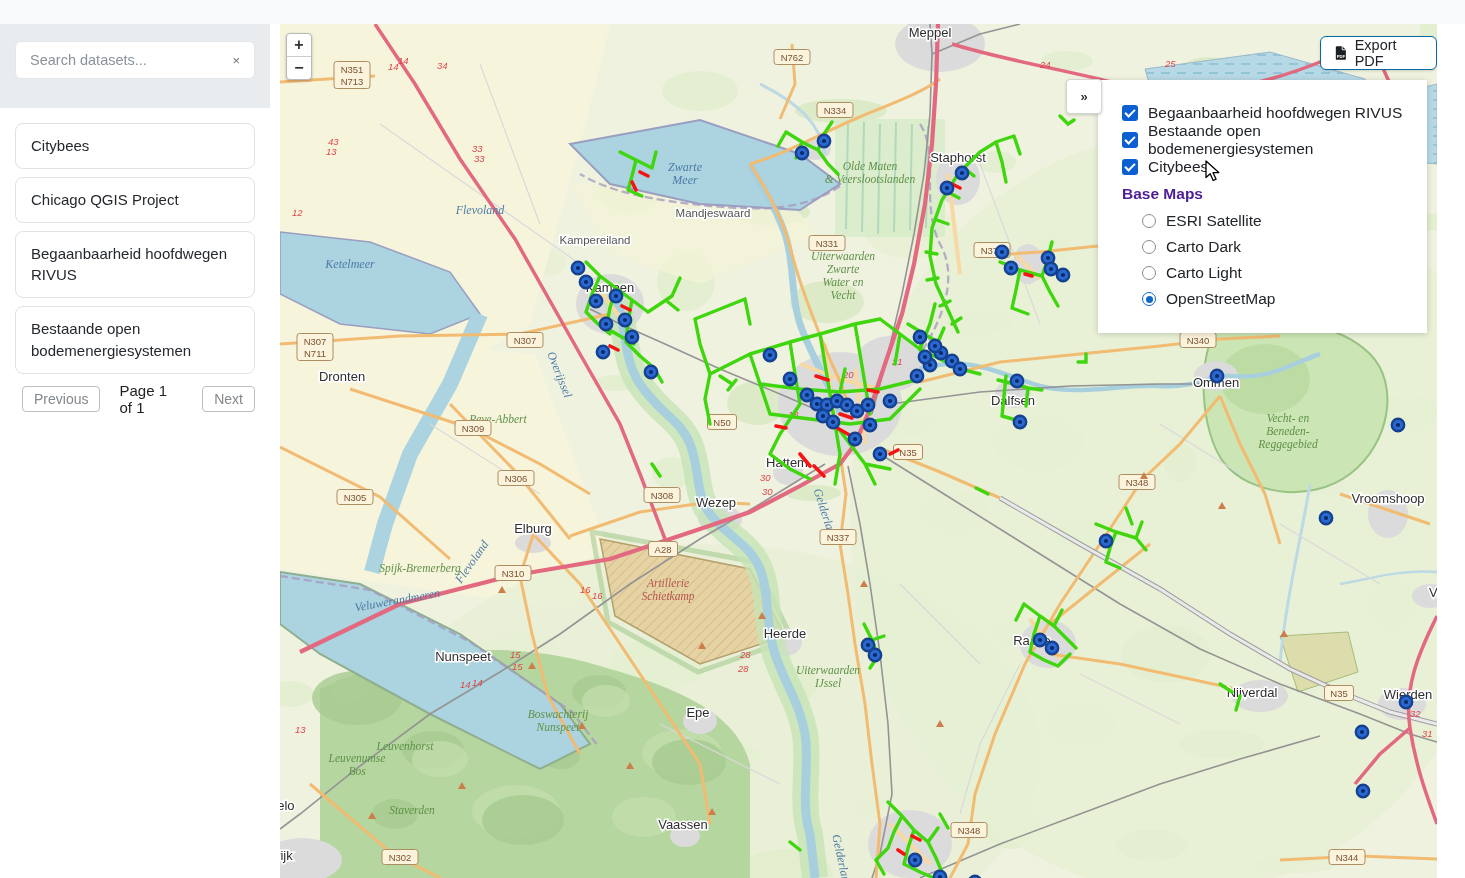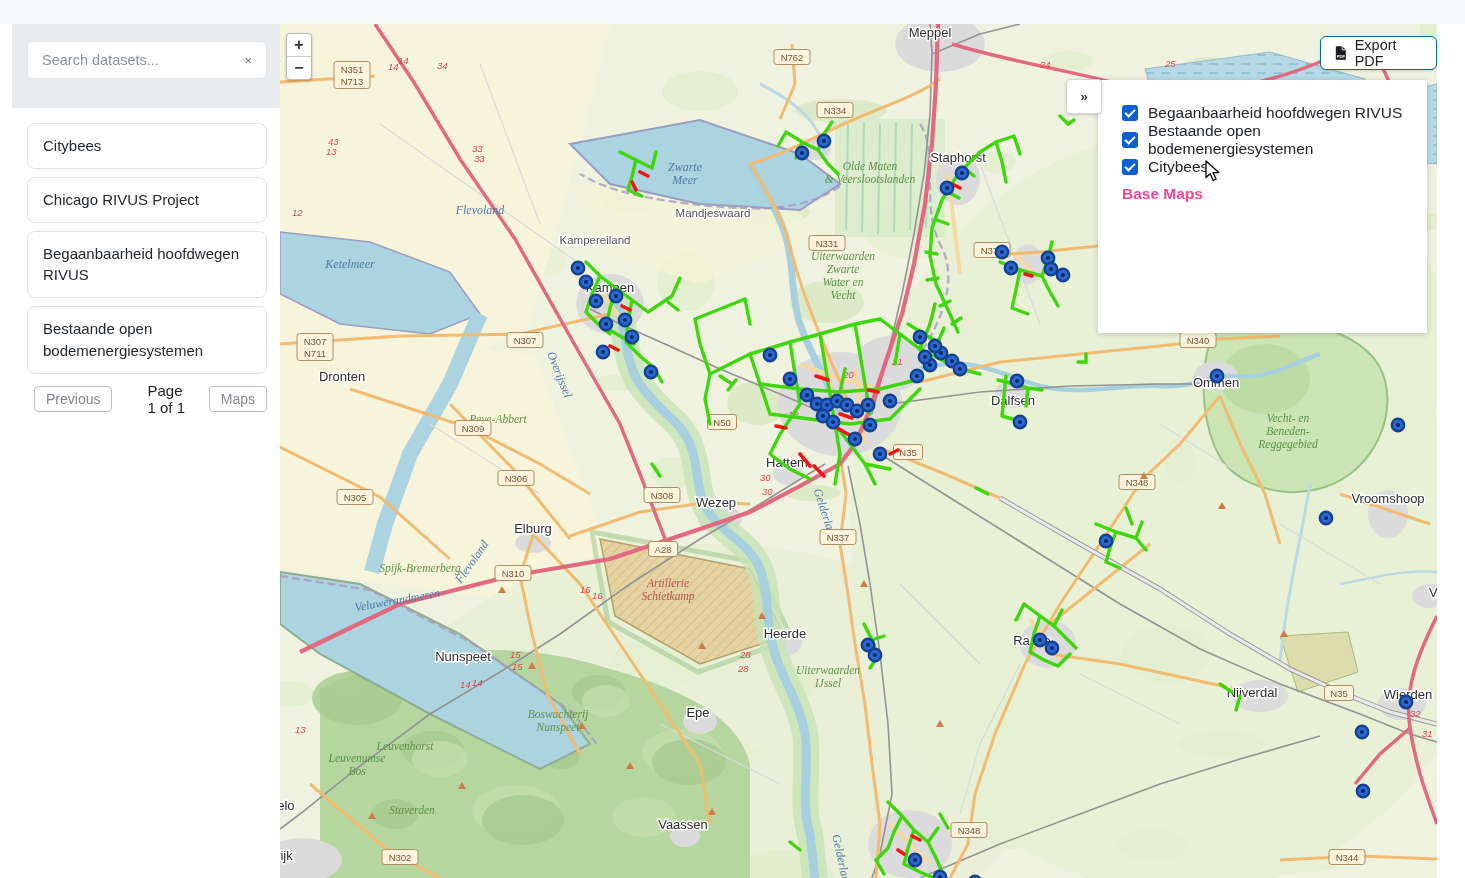--- a/index.html
+++ b/index.html
@@ -1,52 +1,52 @@
 <!DOCTYPE html>
 <html><head>
 <meta charset="utf-8">
 <style>
   html,body{margin:0;padding:0;}
   body{width:1465px;height:878px;position:relative;background:#ffffff;
        font-family:"Liberation Sans","DejaVu Sans",sans-serif;overflow:hidden;color:#212529;}
   .topstrip{position:absolute;left:0;top:0;width:1465px;height:24px;background:#f8f9fa;}
   
-  .sidebar{position:absolute;left:12px;top:24px;width:270px;height:854px;background:#ffffff;}
+  .sidebar{position:absolute;left:0;top:24px;width:270px;height:854px;background:#ffffff;}
   .search-wrap{background:#e9ecef;padding:17px 15px;height:50px;}
   .search-box{background:#fff;border:1px solid #e3e6e9;border-radius:6px;height:36px;display:flex;align-items:center;padding:0 10px 0 12px;}
   .search-box input{border:none;outline:none;flex:1;font-size:14.5px;color:#212529;font-family:inherit;background:transparent;}
   .search-box input::placeholder{color:#8a939b;}
   .search-clear{color:#6c757d;font-size:13px;cursor:pointer;padding:2px 4px;}
   .cards{padding:15px 15px 0 15px;}
   .dataset-card{border:1px solid #dee2e6;border-radius:8px;background:#fff;padding:11px 15px;
       font-size:15px;line-height:1.45;color:#24292e;margin-bottom:8px;cursor:pointer;}
   .pager{display:flex;align-items:center;margin:8px 15px 0 22px;}
   .pager .btn{border:1px solid #b9bfc4;background:#fff;border-radius:4px;color:#83888d;
       font-size:14px;padding:4px 11px;font-family:inherit;}
-  .pager .status{font-size:15px;color:#1f1f1f;font-weight:500;margin:0 19px 0 35px;}
+  .pager .status{font-size:15px;color:#1f1f1f;font-weight:500;margin:0 19px 0 19px;}
   
   #map{position:absolute;left:280px;top:24px;width:1157px;height:854px;background:#f0f2e0;overflow:hidden;}
   #map-svg{position:absolute;left:0;top:0;}
   .zoomctl{position:absolute;left:6px;top:9px;width:24px;border:1px solid #b9b9b9;border-radius:4px;
       background:#fff;z-index:5;box-shadow:0 1px 3px rgba(0,0,0,.25);overflow:hidden;}
   .zoomctl .zb{height:22px;display:flex;align-items:center;justify-content:center;font-size:16px;
       font-weight:bold;color:#333;cursor:pointer;}
   .zoomctl .zb + .zb{border-top:1px solid #ccc;}
   .collapse-btn{position:absolute;left:786px;top:55px;width:34px;height:33px;background:#fff;border:1px solid #d4d4d4;
       border-radius:4px;z-index:6;display:flex;align-items:center;justify-content:center;
       font-size:13px;font-weight:bold;color:#333;box-shadow:0 1px 3px rgba(0,0,0,.18);cursor:pointer;}
   .layers-panel{position:absolute;left:818px;top:56px;width:329px;height:253px;background:#fff;z-index:5;
       box-shadow:0 1px 6px rgba(0,0,0,.18);padding:24px 0 0 24px;box-sizing:border-box;}
   .layer-row{display:flex;align-items:center;height:18px;margin-bottom:9px;cursor:pointer;}
   .cbx{width:16px;height:16px;background:#0b5fd0;border-radius:3px;display:flex;align-items:center;
       justify-content:center;flex:0 0 16px;}
   .cbx::after{content:"";width:4px;height:8px;border:solid #fff;border-width:0 2px 2px 0;
       transform:rotate(45deg);margin-top:-2px;}
   .layer-row .lbl,.radio-row .lbl{margin-left:10px;font-size:15.5px;color:#212529;}
-  .basemaps-title{font-size:15.5px;font-weight:bold;color:#ec4899;margin:8px 0 9px 0;}
+  .basemaps-title{font-size:15.5px;font-weight:bold;color:#4c1d95;margin:8px 0 9px 0;}
   .radio-row{display:flex;align-items:center;height:18px;margin-bottom:8px;margin-left:20px;cursor:pointer;}
   .radio{width:14px;height:14px;border:1px solid #8b8b8b;border-radius:50%;background:#fff;
       display:flex;align-items:center;justify-content:center;flex:0 0 14px;box-sizing:border-box;}
   .radio.checked{border:1.5px solid #1068c9;}
   .radio.checked .dot{width:7px;height:7px;border-radius:50%;background:#1068c9;}
   .export-btn{position:absolute;left:1040px;top:12px;height:32px;background:#fff;border:1px solid #0369a1;
       border-radius:6px;z-index:6;display:flex;align-items:center;padding:0 13px;gap:7px;
       font-size:14.5px;color:#212529;box-shadow:0 1px 3px rgba(0,0,0,.15);cursor:pointer;}
   .cursor{position:absolute;left:924px;top:136px;z-index:9;}
 </style>
@@ -57,28 +57,28 @@
 
 <div class="sidebar">
   <div class="search-wrap">
     <div class="search-box">
       <input type="text" placeholder="Search datasets..." style="">
       <span class="search-clear">×</span>
     </div>
   </div>
   <div class="cards" id="dataset-cards">
       <div class="dataset-card">Citybees</div>
-      <div class="dataset-card">Chicago RIVUS Project</div>
+      <div class="dataset-card">Chicago QGIS Project</div>
       <div class="dataset-card">Begaanbaarheid hoofdwegen RIVUS</div>
       <div class="dataset-card">Bestaande open bodemenergiesystemen</div>
     </div>
   <div class="pager">
     <button class="btn">Previous</button>
     <span class="status">Page 1 of 1</span>
-    <button class="btn">Maps</button>
+    <button class="btn">Next</button>
   </div>
 </div>
 
 <div id="map">
 <svg id="map-svg" width="1157" height="854" viewBox="0 0 1157 854">
   <defs>
     <pattern id="hatch" width="7" height="7" patternTransform="rotate(45)" patternUnits="userSpaceOnUse">
       <rect width="7" height="7" fill="#e6d3a3"></rect>
           <line x1="0" y1="0" x2="0" y2="7" stroke="#d2b887" stroke-width="1.6"></line>
     </pattern>
@@ -732,20 +732,40 @@
         <div class="layer-row">
           <span class="cbx"></span>
           <span class="lbl">Bestaande open bodemenergiesystemen</span>
         </div>
         <div class="layer-row">
           <span class="cbx"></span>
           <span class="lbl">Citybees</span>
         </div>
       </div>
     <div class="basemaps-title">Base Maps</div>
+    <div id="basemap-rows">
+        <div class="radio-row">
+          <span class="radio"></span>
+          <span class="lbl">ESRI Satellite</span>
+        </div>
+        <div class="radio-row">
+          <span class="radio"></span>
+          <span class="lbl">Carto Dark</span>
+        </div>
+        <div class="radio-row">
+          <span class="radio"></span>
+          <span class="lbl">Carto Light</span>
+        </div>
+        <div class="radio-row">
+          <span class="radio checked">
+            <span class="dot"></span>
+          </span>
+          <span class="lbl">OpenStreetMap</span>
+        </div>
+      </div>
   </div>
 
   <div class="export-btn">
     <svg width="15" height="16" viewBox="0 0 15 16">
       <path d="M3,0.5 h6 l4,4 v10 a1,1 0 0 1 -1,1 h-9 a1,1 0 0 1 -1,-1 v-13 a1,1 0 0 1 1,-1 z" fill="#1b1f23"></path>
       <path d="M9,0.5 v4 h4" fill="none" stroke="#f8f9fa" stroke-width="1"></path>
       <text x="3" y="13.5" font-size="4.6" fill="#ffffff" font-weight="bold" font-family="Liberation Sans, sans-serif">PDF</text>
     </svg>
     <span>Export PDF</span>
   </div>

